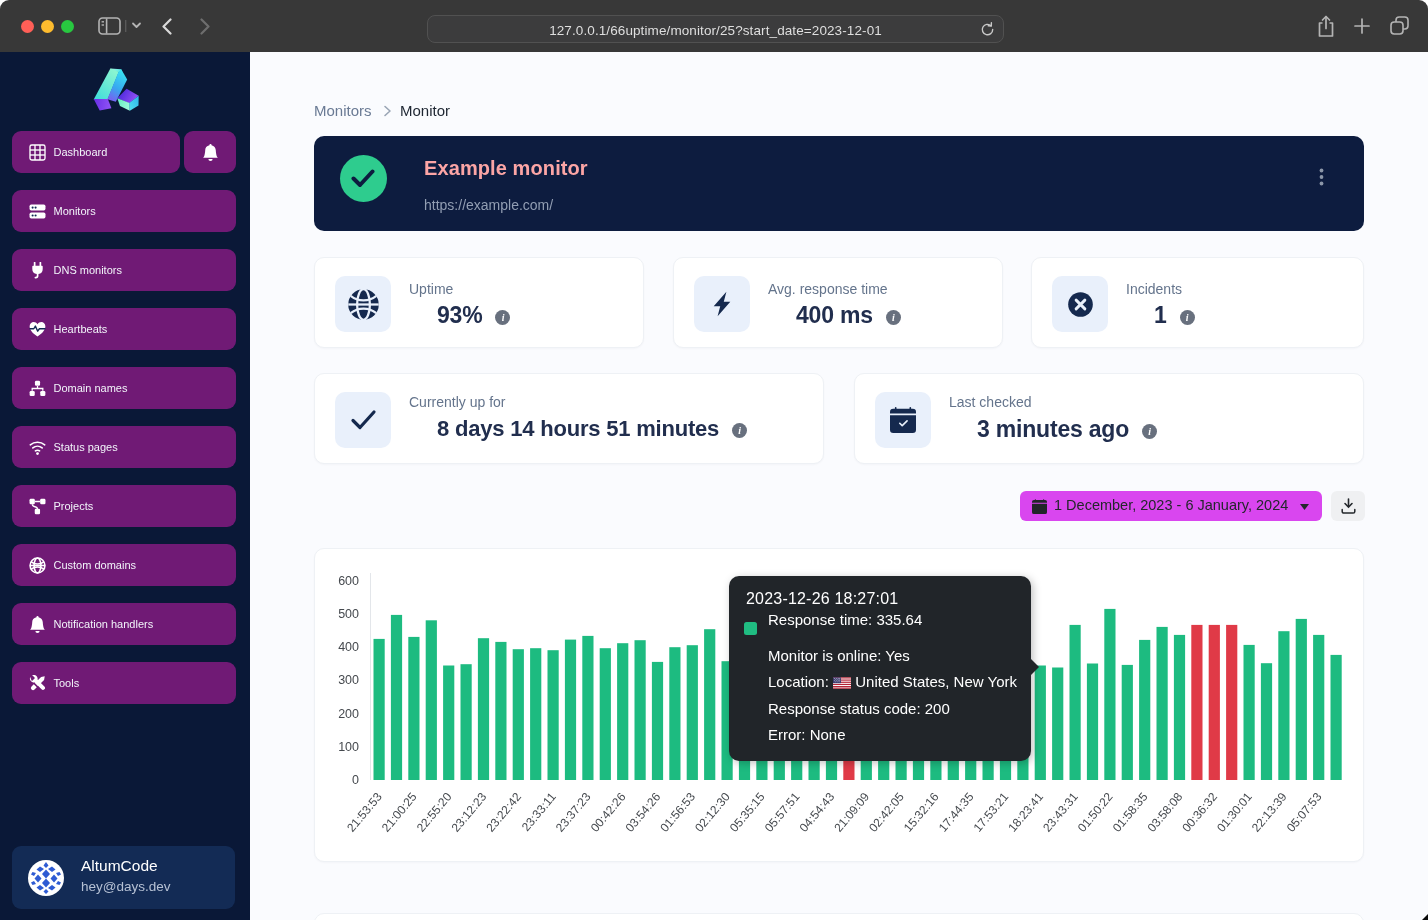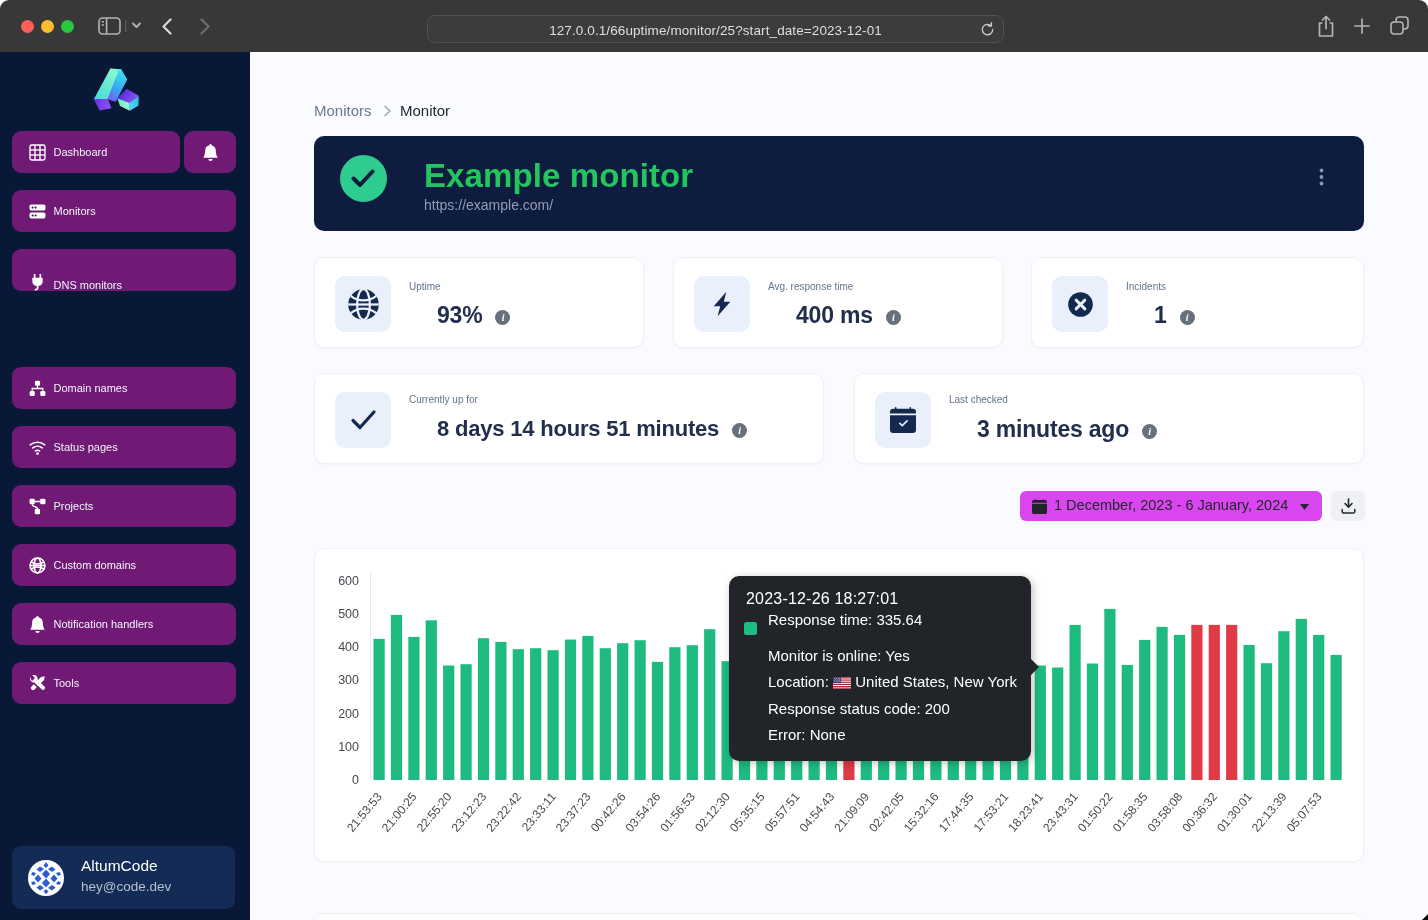--- a/index.html
+++ b/index.html
@@ -12,21 +12,21 @@
 #urltext { position:absolute; left:0; right:0; top:6.5px; text-align:center; font-size:13.5px; color:#dfdfdf; letter-spacing:0.1px; }
 
 #sidebar { position:absolute; left:0; top:52px; width:250px; height:868px; background:#0a1837; }
 #main { position:absolute; left:250px; top:52px; width:1178px; height:868px; background:#fafbfe; }
 .navbtn { position:absolute; background:#701a75; border-radius:9px; color:#f2f5fa; font-size:11px; display:flex; align-items:center; }
 .navbtn .ic { width:17px; height:17px; margin-left:17px; flex:0 0 auto; }
 .navbtn .lbl { margin-left:7.5px; }
 
 .card { position:absolute; background:#fff; border:1px solid #eef1f5; border-radius:10px; box-shadow:0 1px 2px rgba(20,30,60,0.03); }
 .tile { position:absolute; left:20px; top:18px; width:56px; height:56px; background:#e9f0fb; border-radius:10px; display:flex; align-items:center; justify-content:center; }
-.stitle { position:absolute; left:94px; top:23px; font-size:10px; color:#64748c; }
+.stitle { position:absolute; left:94px; top:23px; font-size:14px; color:#64748c; }
 .sval { position:absolute; left:94px; top:44px; font-size:23px; font-weight:bold; color:#212e4e; letter-spacing:-0.2px;margin-left:28px; }
 .ibadge { display:inline-block; width:15px; height:15px; border-radius:50%; background:#68707e; color:#fff; font-size:10px; font-weight:bold; text-align:center; line-height:15px; vertical-align:2px; margin-left:13px; font-style:italic; font-family:"Liberation Serif",serif; }
 
 #tooltip { position:absolute; left:414px; top:27px; width:302px; height:185px; background:#212529; border-radius:10px; box-shadow:2px 2px 8px rgba(0,0,0,0.25); color:#fff; z-index:5; }
 #tooltip .tt-title { position:absolute; left:17px; top:14px; font-size:16px; font-weight:normal; letter-spacing:0.2px; }
 #tooltip .row { position:absolute; left:39px; font-size:15px; white-space:nowrap; }
 #tooltip .sq { position:absolute; left:15px; top:46px; width:13px; height:13px; background:#20bd82; border-radius:2.5px; }
 #tooltip .arrow { position:absolute; right:-8px; top:83px; width:0; height:0; border-top:8px solid transparent; border-bottom:8px solid transparent; border-left:8px solid #212529; }
 </style>
 </head>
@@ -147,27 +147,34 @@
             <rect x="0.5" y="9" width="15" height="5.6" rx="1.6"></rect>
           </g>
           <circle cx="3.4" cy="4.3" r="1" fill="#122a54"></circle>
           <circle cx="6.2" cy="4.3" r="1" fill="#122a54"></circle>
           <circle cx="3.4" cy="11.8" r="1" fill="#122a54"></circle>
           <circle cx="6.2" cy="11.8" r="1" fill="#122a54"></circle>
         </svg>
     <span class="lbl">Monitors</span>
   </div>
 
-  <div class="navbtn" style="left:12px;top:197px;width:224px;height:42px;align-items:flex-end;">
+  <div class="navbtn" style="left:12px;top:197px;width:224px;height:42px;">
     <svg class="ic" viewBox="0 0 16 16">
           <path fill="#fff" d="M4.5 0.5 a0.8 0.8 0 0 1 1.6 0 V3.5 h3.8 V0.5 a0.8 0.8 0 0 1 1.6 0 V3.5 h0.7 a0.7 0.7 0 0 1 0.7 0.7 V6.5 a4.9 4.9 0 0 1 -4 4.8 V13 a2.5 2.5 0 0 1 -2.5 2.5 H6 a0.8 0.8 0 0 1 0 -1.6 h0.4 a0.9 0.9 0 0 0 0.9 -0.9 V11.3 A4.9 4.9 0 0 1 3.1 6.5 V4.2 a0.7 0.7 0 0 1 0.7 -0.7 h0.7 z"></path>
         </svg>
     <span class="lbl">DNS monitors</span>
   </div>
 
+  <div class="navbtn" style="left:12px;top:256px;width:224px;height:42px;">
+    <svg class="ic" viewBox="0 0 16 16">
+          <path fill="#fff" d="M8 14.5 C2.5 11 0.6 7.8 0.6 4.9 C0.6 2.6 2.4 1 4.4 1 C5.9 1 7.2 1.8 8 3 C8.8 1.8 10.1 1 11.6 1 C13.6 1 15.4 2.6 15.4 4.9 C15.4 7.8 13.5 11 8 14.5 z"></path>
+          <path d="M1 7.3 H4.5 L6 4.8 L8.2 9.6 L9.8 7.3 H15" fill="none" stroke="#122a54" stroke-width="1.3" stroke-linejoin="round" stroke-linecap="round"></path>
+        </svg>
+    <span class="lbl">Heartbeats</span>
+  </div>
 
   <div class="navbtn" style="left:12px;top:315px;width:224px;height:42px;">
     <svg class="ic" viewBox="0 0 16 16">
           <g fill="#fff">
             <rect x="5.6" y="0.8" width="4.8" height="4.6" rx="1.2"></rect>
             <rect x="0.6" y="10.4" width="4.8" height="4.6" rx="1.2"></rect>
             <rect x="10.6" y="10.4" width="4.8" height="4.6" rx="1.2"></rect>
           </g>
           <path d="M8 5.6 V8 M3 10.2 V8 H13 V10.2" fill="none" stroke="#fff" stroke-width="1.2"></path>
         </svg>
@@ -239,38 +246,38 @@
         <polygon points="24,30.5 27.5,27.5 24,25 20,28"></polygon>
         <polygon points="18,2 20.5,5.5 18,8 15.5,5.5"></polygon>
         <polygon points="18,34 20.5,31.5 18,29 15.5,31.5"></polygon>
         <polygon points="4.5,12 8,13 6,16 3,14.5"></polygon>
         <polygon points="31.5,12 28,13 30,16 33,14.5"></polygon>
         <polygon points="4.5,25 8,24 6,21 3,22.5"></polygon>
         <polygon points="31.5,25 28,24 30,21 33,22.5"></polygon>
       </g>
     </svg>
     <div style="position:absolute;left:69px;top:11px;font-size:15.5px;color:#fff;">AltumCode</div>
-    <div style="position:absolute;left:69px;top:33px;font-size:13.5px;color:#b6c1d4;">hey@code.dev</div>
+    <div style="position:absolute;left:69px;top:33px;font-size:13.5px;color:#b6c1d4;">hey@days.dev</div>
   </div>
 </div>
 
 <div id="main">
 
   <div style="position:absolute;left:64px;top:50px;font-size:15px;color:#6a7a94;">Monitors</div>
   <svg style="position:absolute;left:133px;top:53px" width="9" height="12" viewBox="0 0 9 12">
         <path d="M2 1.5 L7 6 L2 10.5" fill="none" stroke="#9aa5b5" stroke-width="1.6" stroke-linecap="round" stroke-linejoin="round"></path>
       </svg>
   <div style="position:absolute;left:150px;top:50px;font-size:15px;color:#1d2531;font-weight:500;">Monitor</div>
 
   <div style="position:absolute;left:64px;top:84px;width:1050px;height:95px;background:#0d1c3f;border-radius:10px;">
     <div style="position:absolute;left:25.5px;top:19px;width:47px;height:47px;border-radius:50%;background:#2ecc8e;"></div>
     <svg style="position:absolute;left:37px;top:33px" width="24" height="19" viewBox="0 0 24 19">
           <path d="M2.5 9.5 L9 16 L21.5 2.5" fill="none" stroke="#0d1c3f" stroke-width="4" stroke-linecap="round" stroke-linejoin="round"></path>
         </svg>
-    <div style="position:absolute;left:110px;top:21px;font-size:33px;font-weight:bold;color:#22c55e;letter-spacing:0.1px;">Example monitor</div>
+    <div style="position:absolute;left:110px;top:21px;font-size:20px;font-weight:bold;color:#fca5a5;letter-spacing:0.1px;">Example monitor</div>
     <div style="position:absolute;left:110px;top:61px;font-size:14px;color:#929eb3;">https://example.com/</div>
     <svg style="position:absolute;left:1005px;top:32px" width="5" height="18" viewBox="0 0 5 18">
           <g fill="#8b96a8">
             <circle cx="2.5" cy="2.5" r="1.9"></circle>
             <circle cx="2.5" cy="9" r="1.9"></circle>
             <circle cx="2.5" cy="15.5" r="1.9"></circle>
           </g>
         </svg>
   </div>
 

